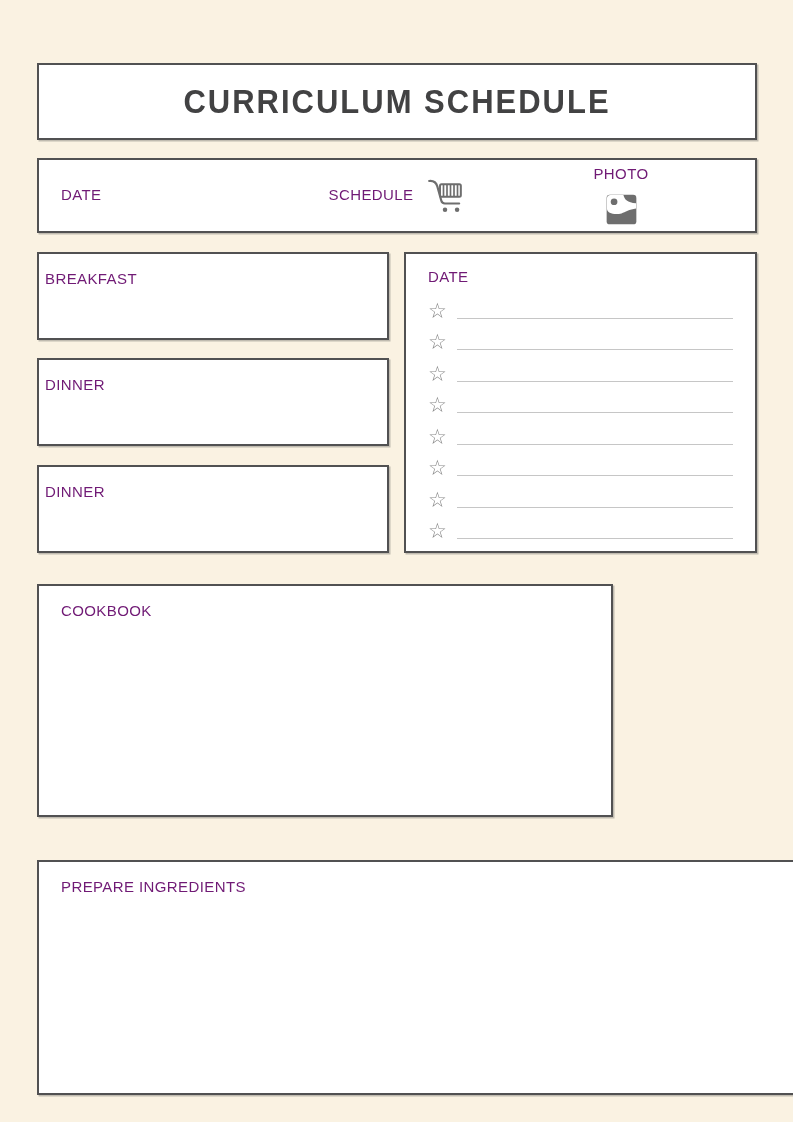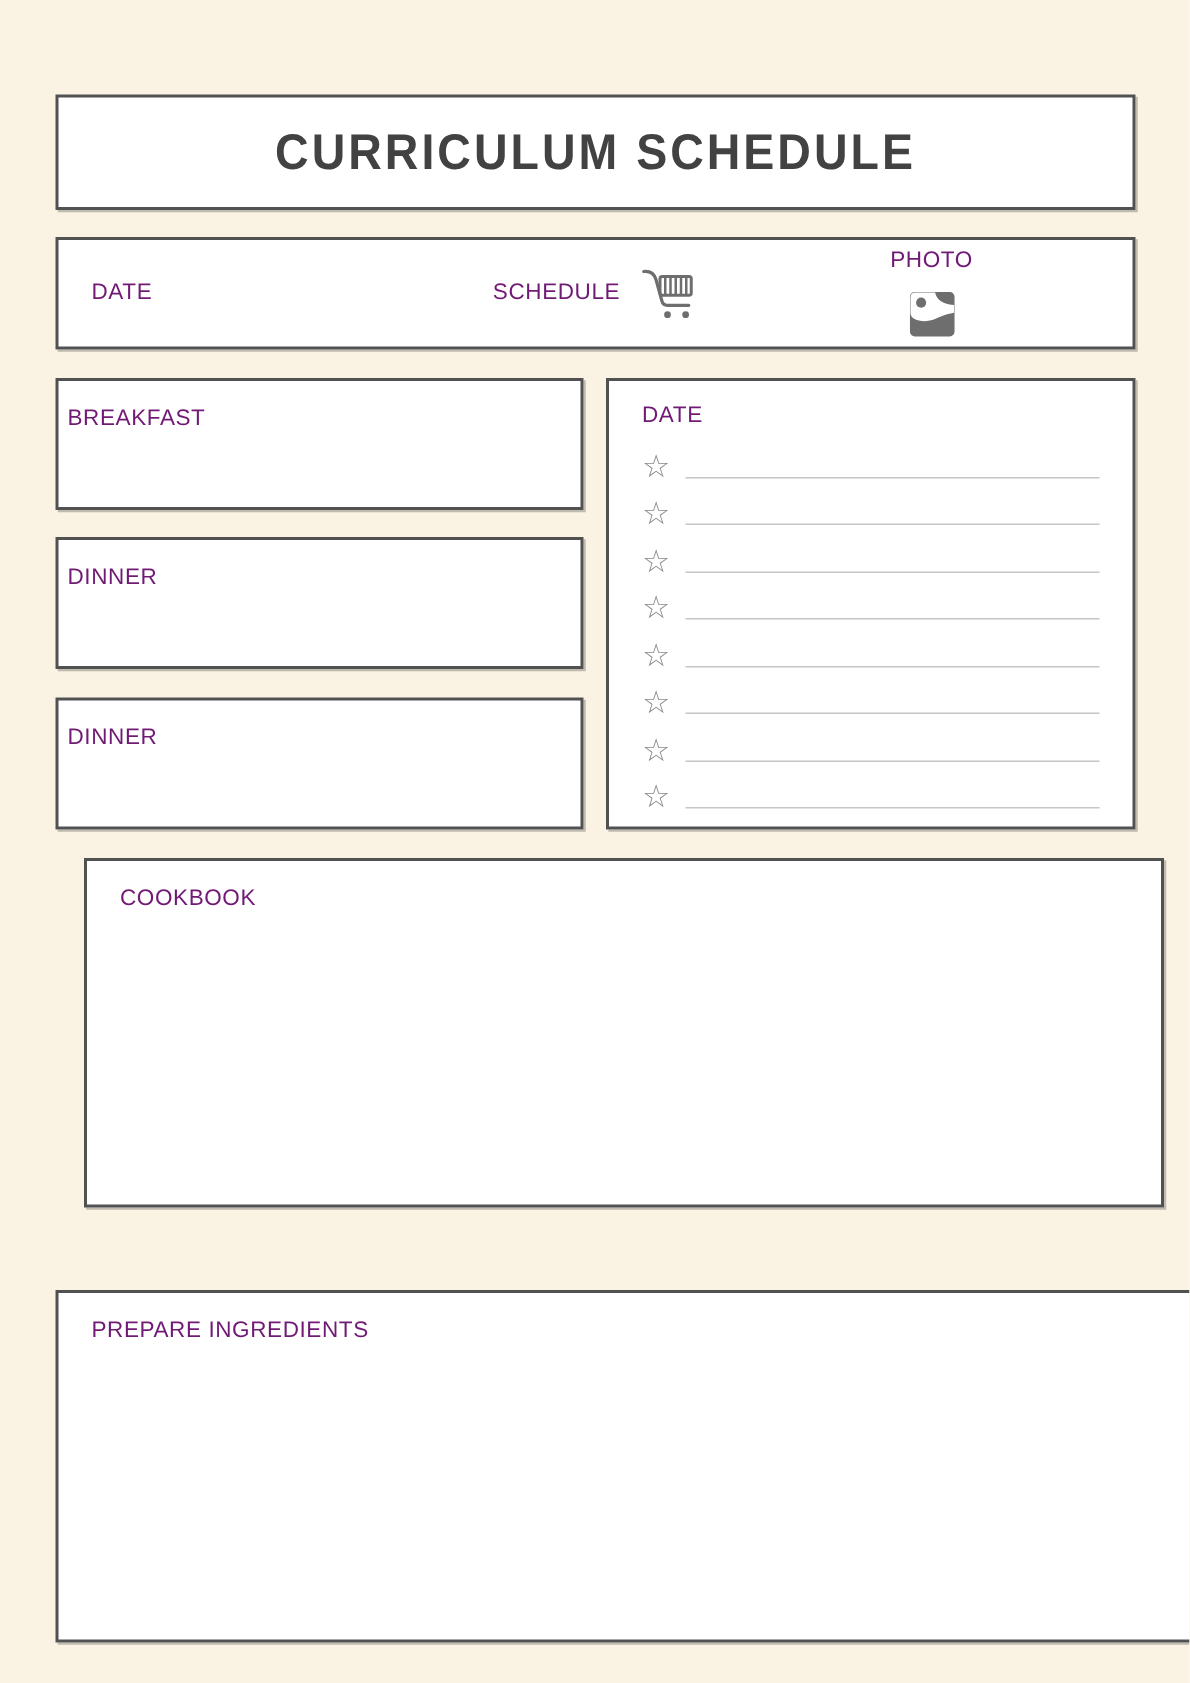--- a/index.html
+++ b/index.html
@@ -54,21 +54,21 @@
   .star-row { height: 31.5px; display: flex; align-items: flex-end; }
   .star {
     font-family: "DejaVu Sans", sans-serif;
     font-size: 21px; line-height: 1; color: #8A8A8A;
   }
   .entry-line {
     flex: 1; margin-left: 10px; margin-bottom: 3px;
     border-bottom: 1px solid #C6C6C6; height: 0;
   }
   
-  .cookbook-box { left: 37px; top: 572px; width: 720px; height: 233px; padding: 16px 22px; margin-left: 19px; }
+  .cookbook-box { left: 37px; top: 584px; width: 576px; height: 233px; padding: 16px 22px; }
   .prepare-box  { left: 37px; top: 860px; width: 768px; height: 235px; padding: 16px 22px; }
 </style>
 </head>
 <body>
 
 <div class="page">
 
   <section class="box title-box">
     <h1>CURRICULUM SCHEDULE</h1>
   </section>

